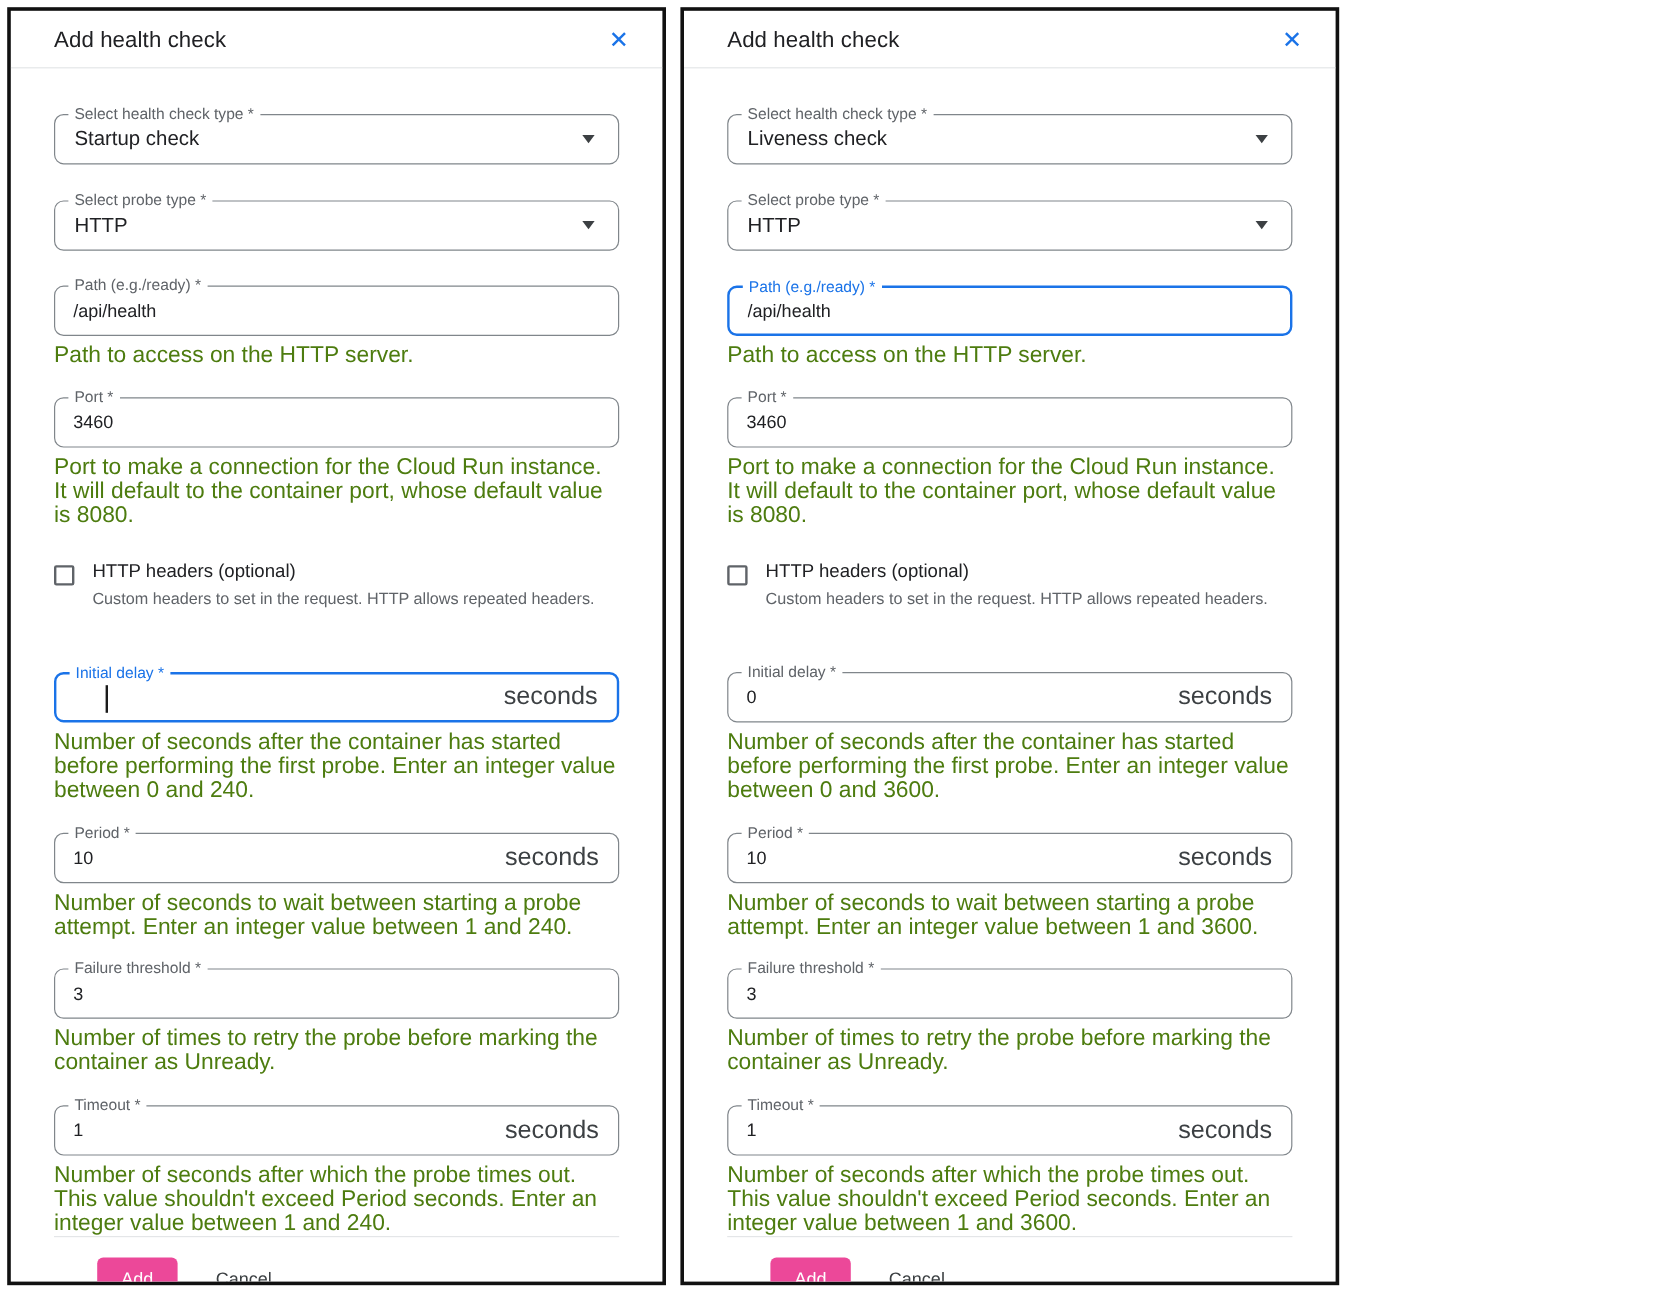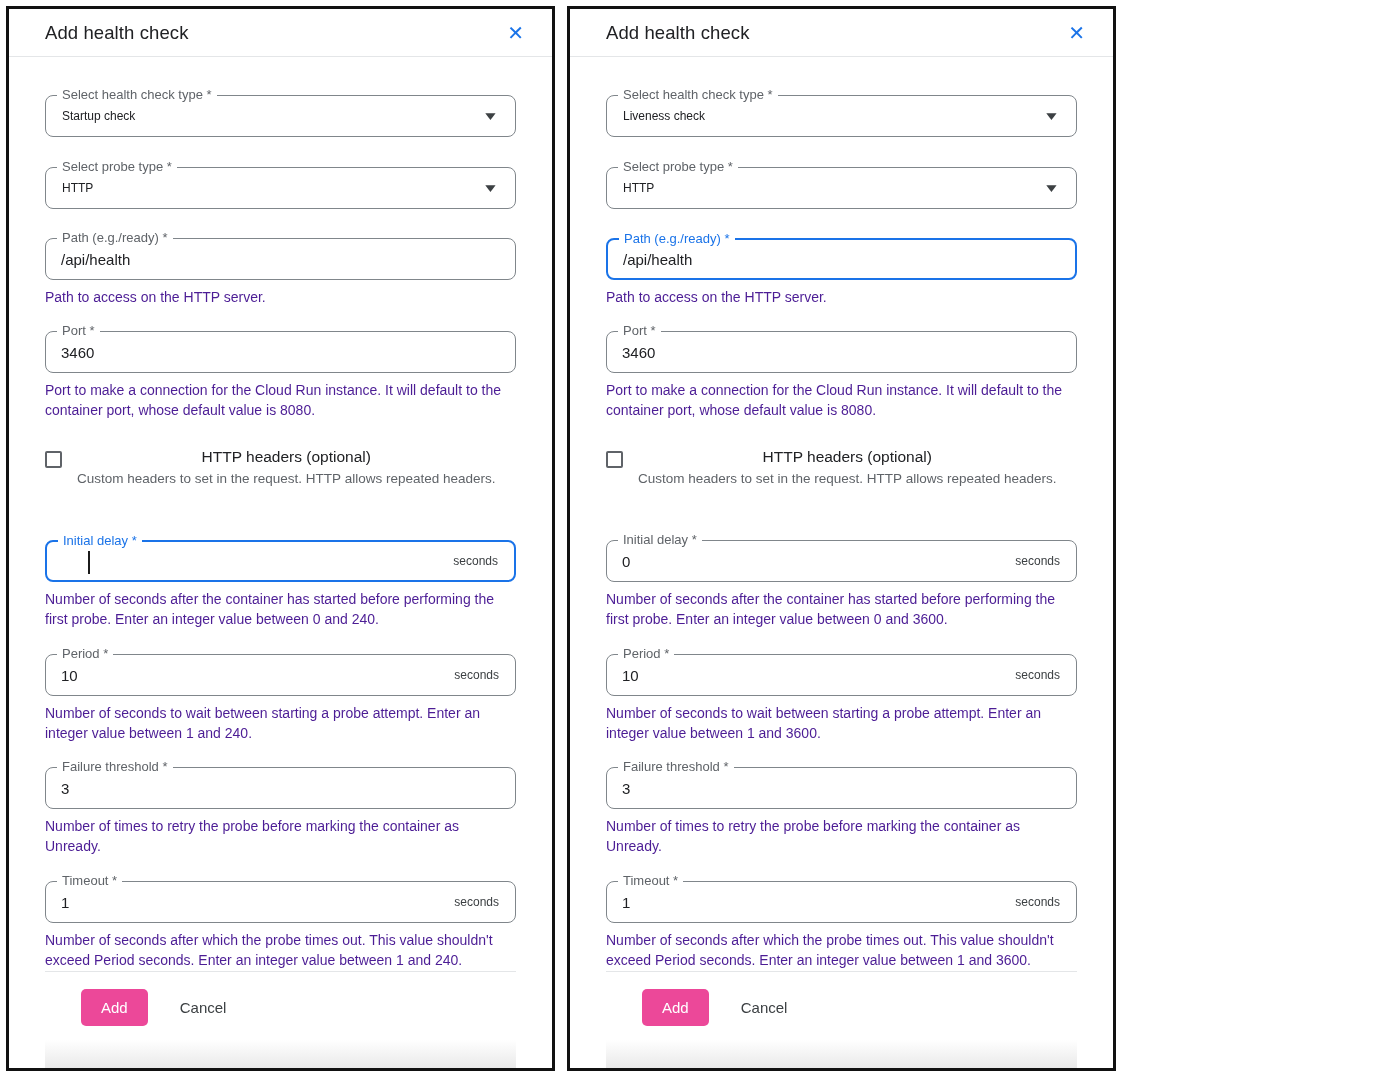--- a/index.html
+++ b/index.html
@@ -31,21 +31,21 @@
     font-family: "DejaVu Sans", sans-serif;
   }
   
   .bodyc { flex: 1 1 auto; display: flex; flex-direction: column; padding: 38px 36px 0; }
   .blk { }
   .mb30 { margin-bottom: 30px; }
   .mb29 { margin-bottom: 29px; }
   .mb24 { margin-bottom: 24px; }
   .mb28 { margin-bottom: 28px; }
   .mb25 { margin-bottom: 25px; }
-  .cb-blk { margin-bottom: 52px; text-align: center; }
+  .cb-blk { margin-bottom: 52px; }
   
   .field {
     position: relative; height: 42px;
     border: 1.5px solid #80868b; border-radius: 8px;
     background: #fff;
   }
   .field.focused { border: 2px solid #1a73e8; }
   .flabel {
     position: absolute; top: -9px; left: 11px;
     background: #fff; padding: 0 5px;
@@ -54,39 +54,39 @@
   .field.focused .flabel { color: #1a73e8; }
   .finput {
     position: absolute; inset: 0; width: 100%; height: 100%;
     border: none; outline: none; background: transparent;
     font-family: "Liberation Sans", "DejaVu Sans", sans-serif;
     font-size: 15px; color: #202124;
     padding: 0 95px 0 15px;
   }
   .fvalue {
     position: absolute; left: 16px; top: 50%; transform: translateY(-50%);
-    font-size: 12px; color: #202124;
+    font-size: 17px; color: #202124;
   }
   .fsuffix {
     position: absolute; right: 16px; top: 50%; transform: translateY(-50%);
-    font-size: 12px; color: #3c4043;
+    font-size: 21px; color: #3c4043;
   }
   .dd-arrow {
     position: absolute; right: 21px; top: 50%;
     transform: translateY(-50%) scaleX(1.5);
     font-size: 9px; color: #3c4043;
     font-family: "DejaVu Sans", sans-serif;
   }
   .caret {
     position: absolute; left: 41px; top: 9px;
     width: 1.6px; height: 23px; background: #1b1b1b;
   }
   .helper {
-    margin: 7px 0 0; font-size: 14px; line-height: 20px;
-    color: #4c1d95; max-width: 565px;
+    margin: 7px 0 0; font-size: 19px; line-height: 20px;
+    color: #4d7c0f; max-width: 565px;
   }
   .select-field { cursor: pointer; }
   
   .cbrow { display: flex; gap: 15px; }
   .cbox {
     flex: 0 0 auto; width: 17px; height: 17px; margin-top: 3px;
     border: 2px solid #5f6368; border-radius: 2px;
     background: #fff; cursor: pointer;
   }
   .cblabel { font-size: 15.5px; color: #202124; }

